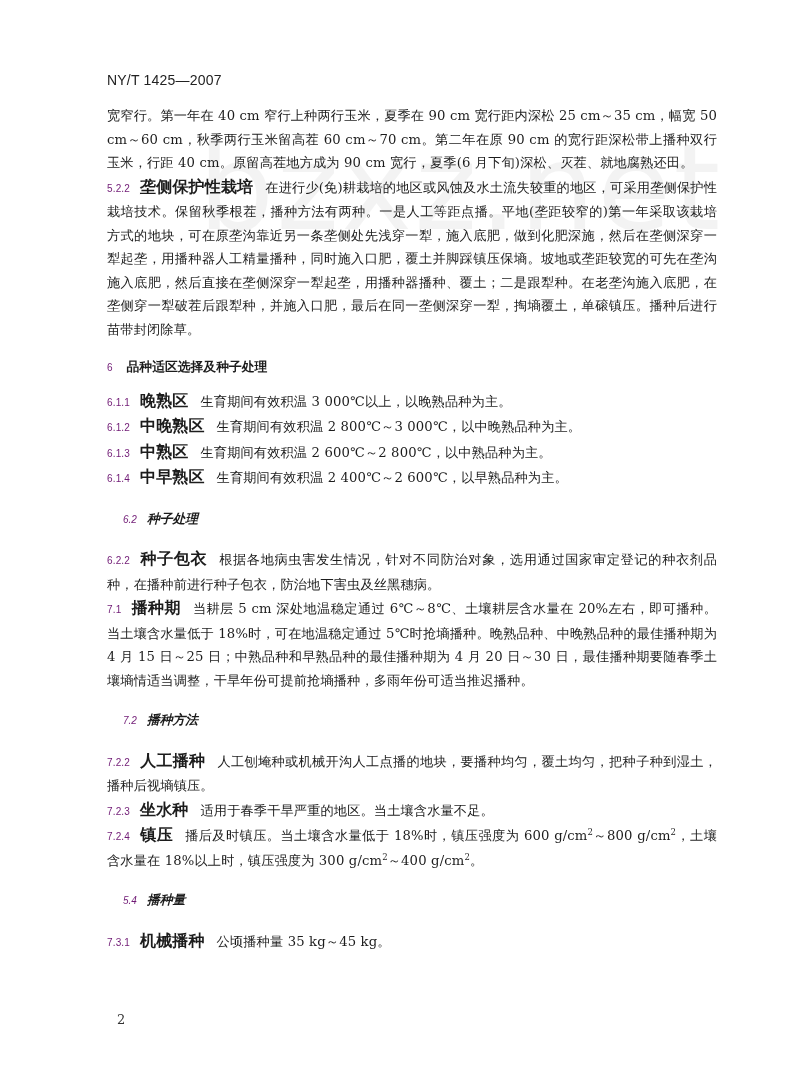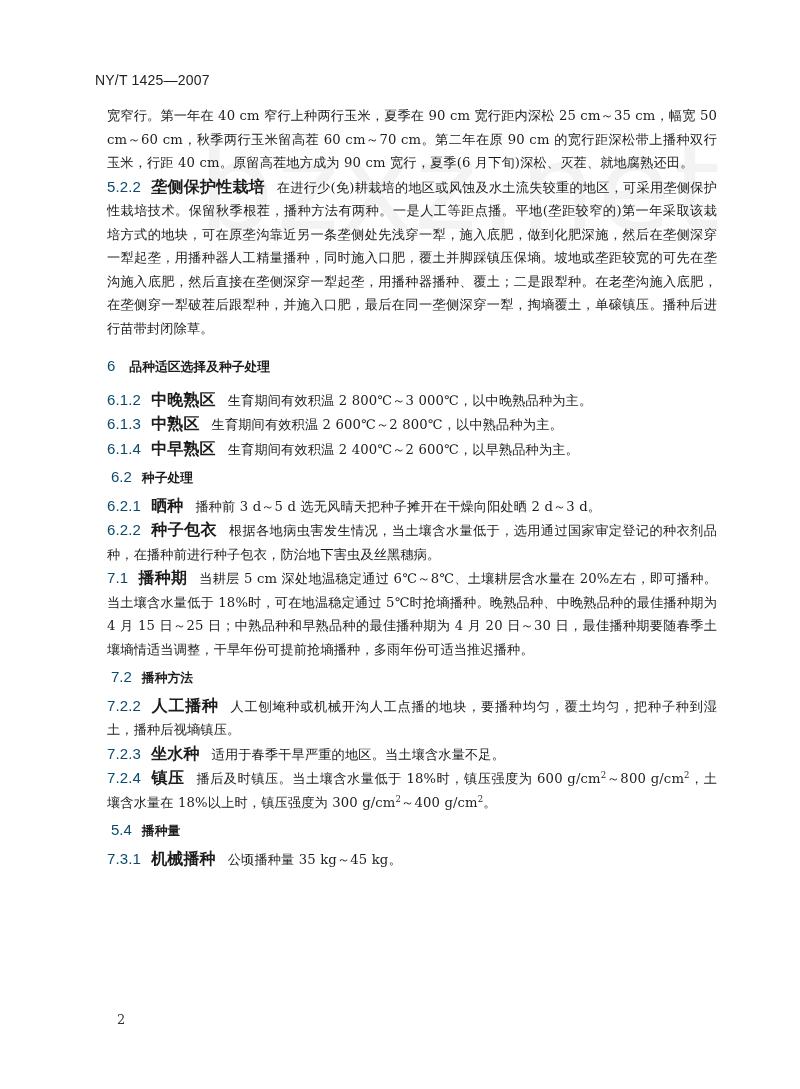--- a/index.html
+++ b/index.html
@@ -8,41 +8,41 @@
     font-family: "DejaVu Serif", "Liberation Serif", serif;
     color: #1c1c1c;
   }
   .watermark {
     position: absolute; left: 198px; top: 118px;
     font-family: "DejaVu Sans", "Liberation Sans", sans-serif;
     font-weight: normal; font-size: 120px; letter-spacing: 2px;
     color: #000; opacity: 0.045; pointer-events: none; white-space: nowrap;
   }
   .header {
-    position: absolute; left: 95px; top: 72px;
+    position: absolute; left: 107px; top: 72px;
     font-family: "Liberation Sans", "DejaVu Sans", sans-serif;
     font-size: 14px; letter-spacing: 0.2px; color: #222;
   }
   .content { position: absolute; left: 107px; top: 104px; width: 610px; }
   .p {
     font-size: 13.2px; line-height: 23.5px; margin: 0;
     text-align: justify; text-justify: inter-character;
     letter-spacing: 0.15px;
   }
   .num {
     font-family: "Liberation Sans", "DejaVu Sans", sans-serif;
-    font-size: 15px; margin-right: 10px; color: #0c4a6e;
+    font-size: 10px; margin-right: 10px; color: #701a75;
   }
   .kw { font-weight: bold; margin-right: 12px; font-family: "DejaVu Sans", "Liberation Sans", sans-serif; font-size: 16px; }
   .h1 {
     font-size: 13.2px; line-height: 23.5px; margin: 10px 0 9px 0;
   }
   .h1 .num { margin-right: 14px; }
   .h1 .ttl { font-weight: bold; font-family: Liberation Sans, sans-serif; font-size: 12.8px; }
-  .h2 { font-size: 13.2px; line-height: 23.5px; margin: 4px; }
+  .h2 { font-size: 13.2px; line-height: 23.5px; margin: 16px; font-style: italic; }
   .h2 .ttl { font-weight: bold; font-family: "DejaVu Sans", "Liberation Sans", sans-serif; font-size: 12.8px; }
   .sup { font-size: 8.5px; vertical-align: super; line-height: 0; }
   .footer {
     position: absolute; left: 117px; top: 1012px;
     font-size: 13px; color: #333;
   }
 </style>
 </head>
 <body>
 
@@ -57,38 +57,38 @@
   <p class="p">
     <span class="num">5.2.2</span><span class="kw">垄侧保护性栽培</span><span>在进行少(免)耕栽培的地区或风蚀及水土流失较重的地区，可采用垄侧保护性栽培技术。保留秋季根茬，播种方法有两种。一是人工等距点播。平地(垄距较窄的)第一年采取该栽培方式的地块，可在原垄沟靠近另一条垄侧处先浅穿一犁，施入底肥，做到化肥深施，然后在垄侧深穿一犁起垄，用播种器人工精量播种，同时施入口肥，覆土并脚踩镇压保墒。坡地或垄距较宽的可先在垄沟施入底肥，然后直接在垄侧深穿一犁起垄，用播种器播种、覆土；二是跟犁种。在老垄沟施入底肥，在垄侧穿一犁破茬后跟犁种，并施入口肥，最后在同一垄侧深穿一犁，掏墒覆土，单磙镇压。播种后进行苗带封闭除草。</span>
   </p>
 
   <div class="h1" style="margin-top:14px;">
     <span class="num">6</span><span class="ttl">品种适区选择及种子处理</span>
   </div>
 
 
   <p class="p">
+    <span class="num">6.1.1</span><span class="kw">晚熟区</span><span>生育期间有效积温 3 000℃以上，以晚熟品种为主。</span>
+  </p>
+  <p class="p">
     <span class="num">6.1.2</span><span class="kw">中晚熟区</span><span>生育期间有效积温 2 800℃～3 000℃，以中晚熟品种为主。</span>
   </p>
   <p class="p">
     <span class="num">6.1.3</span><span class="kw">中熟区</span><span>生育期间有效积温 2 600℃～2 800℃，以中熟品种为主。</span>
   </p>
   <p class="p">
     <span class="num">6.1.4</span><span class="kw">中早熟区</span><span>生育期间有效积温 2 400℃～2 600℃，以早熟品种为主。</span>
   </p>
 
   <div class="h2">
     <span class="num">6.2</span><span class="ttl">种子处理</span>
   </div>
 
   <p class="p">
-    <span class="num">6.2.1</span><span class="kw">晒种</span><span>播种前 3 d～5 d 选无风晴天把种子摊开在干燥向阳处晒 2 d～3 d。</span>
-  </p>
-  <p class="p">
-    <span class="num">6.2.2</span><span class="kw">种子包衣</span><span>根据各地病虫害发生情况，当土壤含水量低于，选用通过国家审定登记的种衣剂品种，在播种前进行种子包衣，防治地下害虫及丝黑穗病。</span>
+    <span class="num">6.2.2</span><span class="kw">种子包衣</span><span>根据各地病虫害发生情况，针对不同防治对象，选用通过国家审定登记的种衣剂品种，在播种前进行种子包衣，防治地下害虫及丝黑穗病。</span>
   </p>
 
 
   <p class="p">
     <span class="num">7.1</span><span class="kw">播种期</span><span>当耕层 5 cm 深处地温稳定通过 6℃～8℃、土壤耕层含水量在 20%左右，即可播种。当土壤含水量低于 18%时，可在地温稳定通过 5℃时抢墒播种。晚熟品种、中晚熟品种的最佳播种期为 4 月 15 日～25 日；中熟品种和早熟品种的最佳播种期为 4 月 20 日～30 日，最佳播种期要随春季土壤墒情适当调整，干旱年份可提前抢墒播种，多雨年份可适当推迟播种。</span>
   </p>
 
   <div class="h2">
     <span class="num">7.2</span><span class="ttl">播种方法</span>
   </div>

